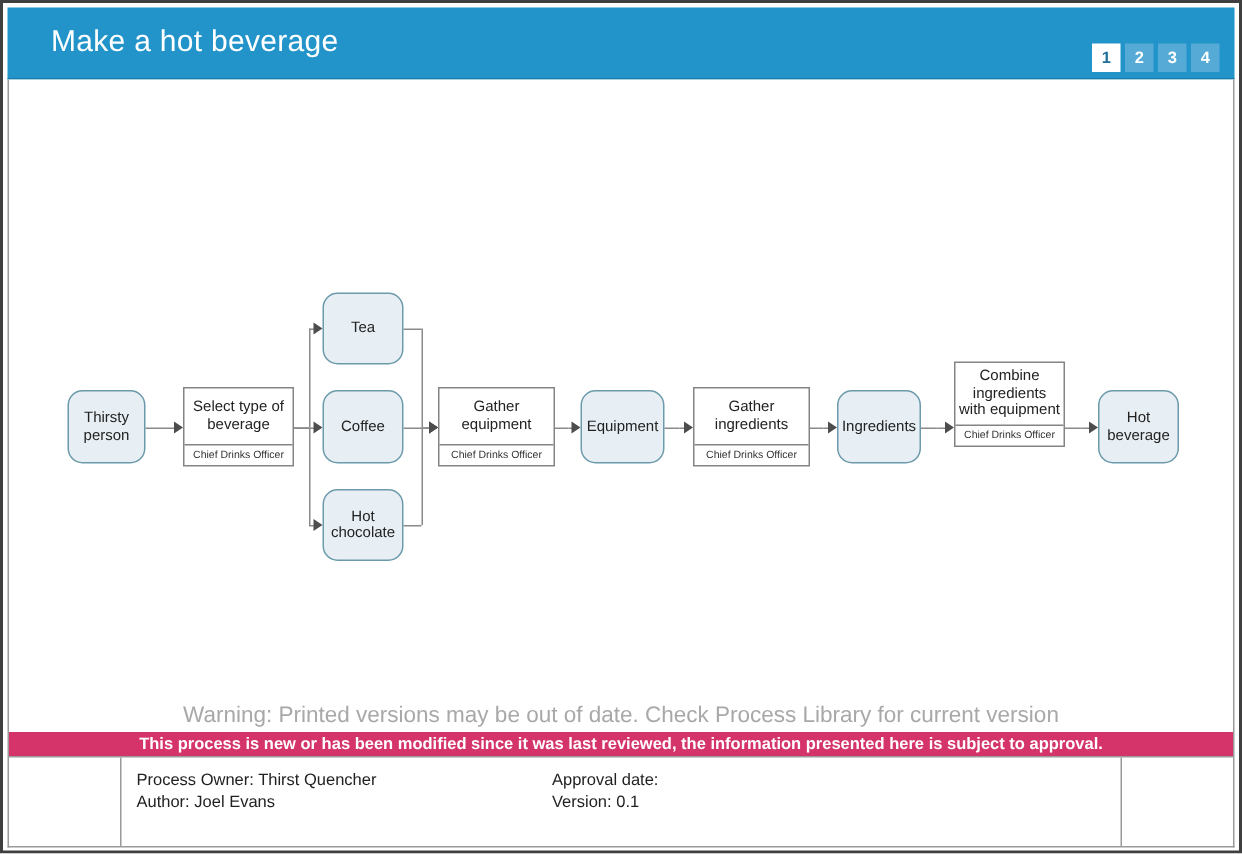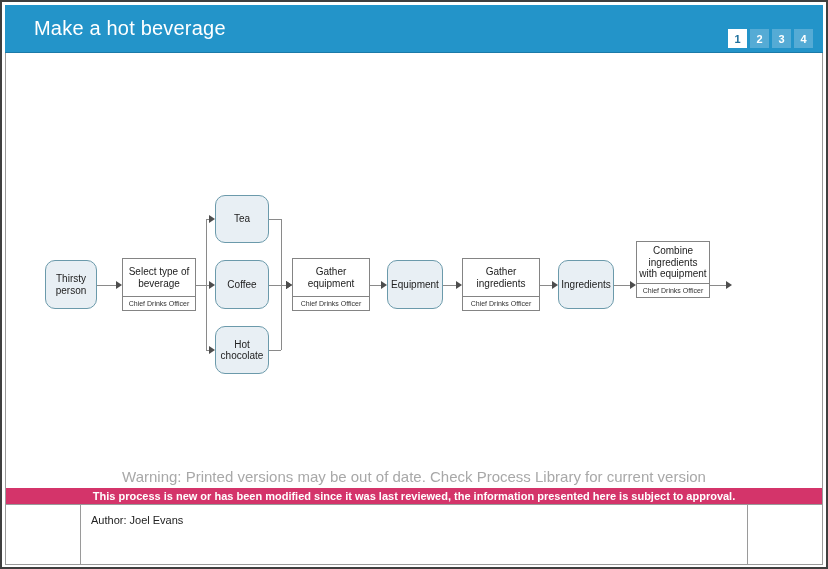--- a/index.html
+++ b/index.html
@@ -152,30 +152,38 @@
           <div class="nlabel">Gather ingredients</div>
           <div class="nrole">Chief Drinks Officer</div>
         </div>
         <div class="node terminator" style="left: 552px; top: 207px; width: 56px; height: 49px;">
           <div class="nlabel">Ingredients</div>
         </div>
         <div class="node activity" style="left: 630px; top: 188px; width: 74px; height: 57px; justify-content: flex-end;">
           <div class="nlabel">Combine ingredients with equipment</div>
           <div class="nrole">Chief Drinks Officer</div>
         </div>
+        <div class="node terminator" style="left: 726px; top: 207px; width: 54px; height: 49px;">
+          <div class="nlabel">Hot beverage</div>
+        </div>
       </div>
 
     <div class="warning">Warning: Printed versions may be out of date. Check Process Library for current version</div>
 
     <div class="banner">This process is new or has been modified since it was last reviewed, the information presented here is subject to approval.</div>
 
     <div class="footer">
       <div class="fcell side"></div>
       <div class="fcell mid">
         <div class="fcol1">
+          <div class="ftext">Process Owner: Thirst Quencher</div>
           <div class="ftext">Author: Joel Evans</div>
+        </div>
+        <div class="fcol2">
+          <div class="ftext">Approval date:</div>
+          <div class="ftext">Version: 0.1</div>
         </div>
       </div>
       <div class="fcell side"></div>
     </div>
 
   </div>
 </div>
 
 </body></html>

